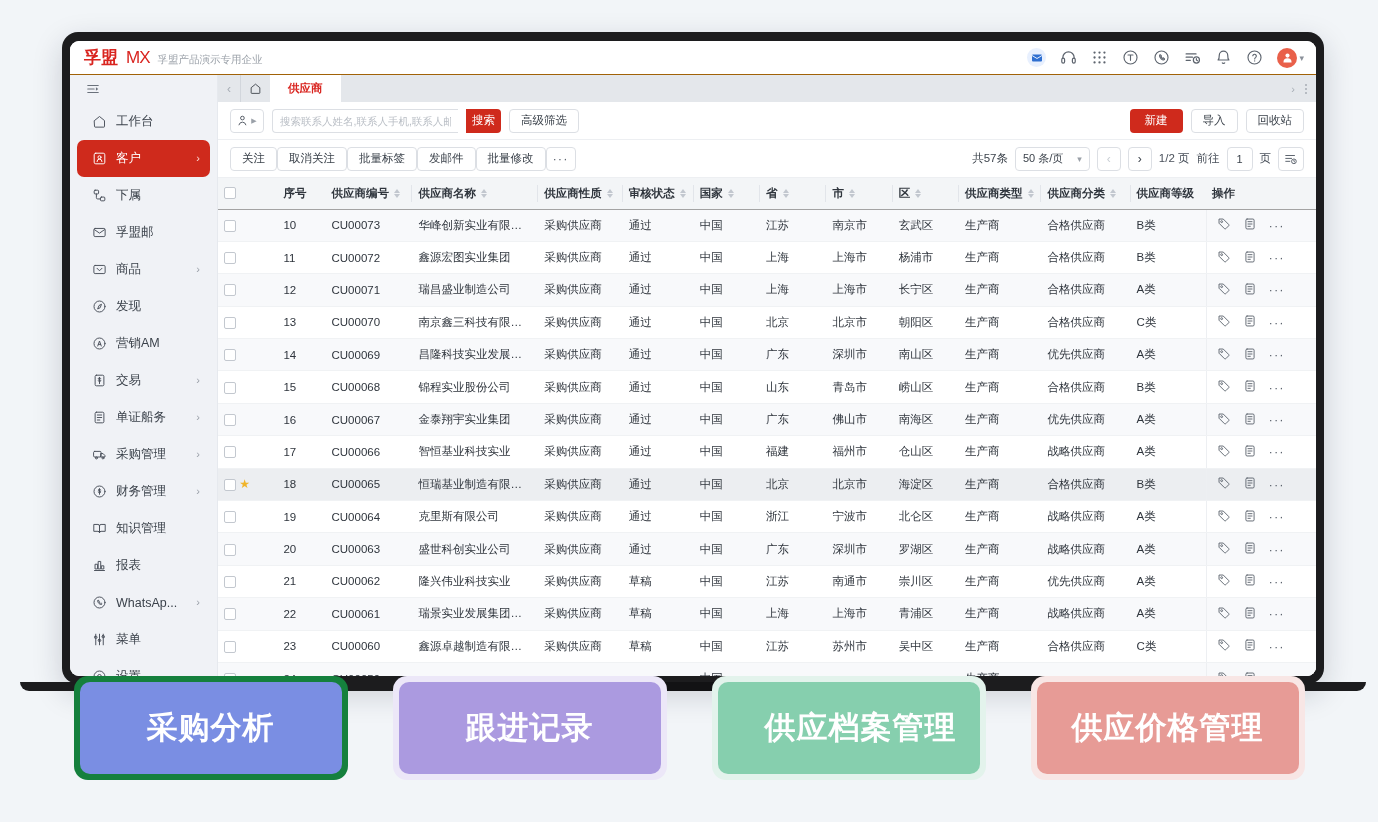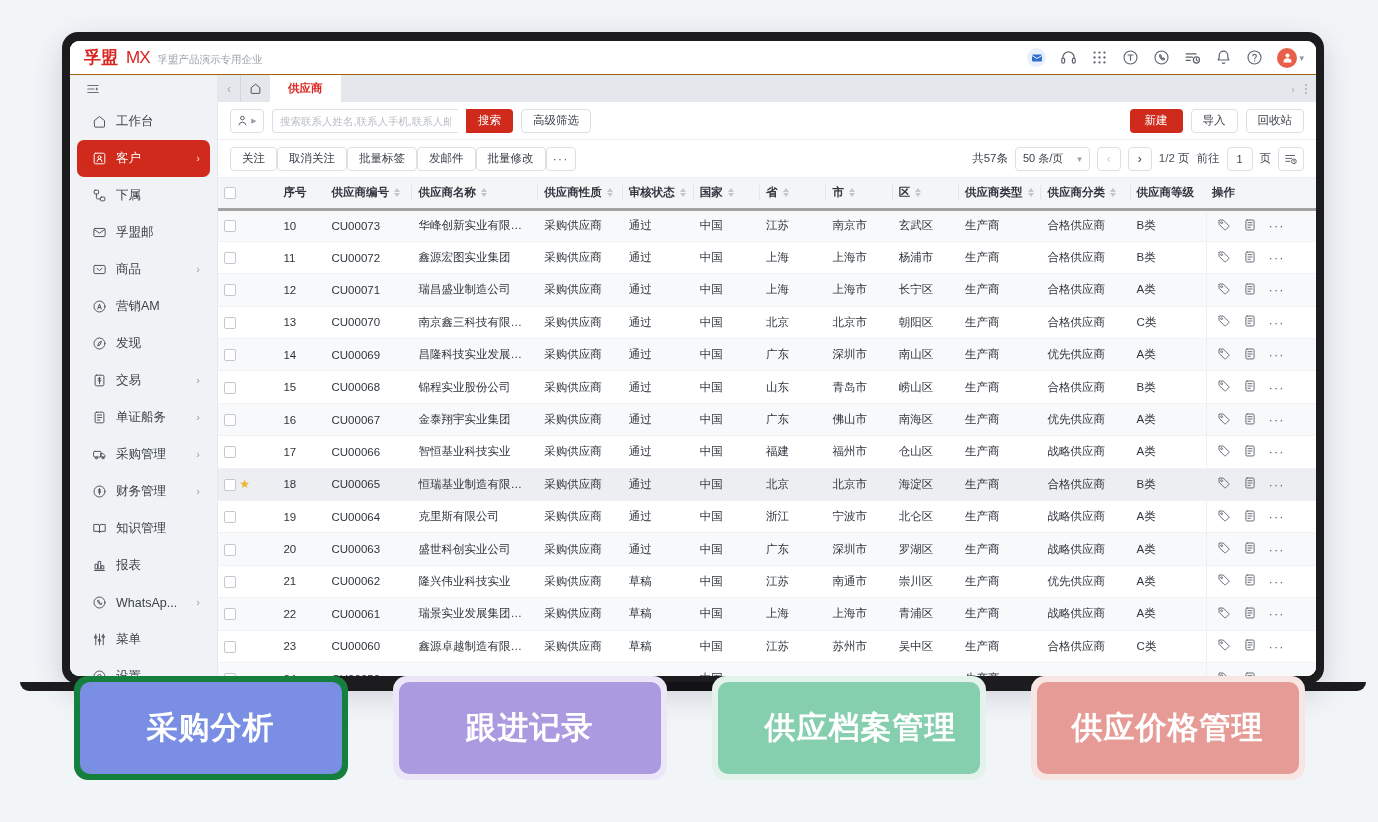--- a/index.html
+++ b/index.html
@@ -181,21 +181,21 @@
     border-radius: 4px 0 0 4px;
     background: #fff;
     display: flex; align-items: center; padding: 0 7px;
   }
   .searchbox input {
     border: none; outline: none; width: 100%; font-size: 10.5px;
     color: #3b424b; font-family: inherit; background: transparent;
   }
   .searchbox input::placeholder { color: #b9bec5; }
   .btn-search {
-    height: 24px; padding: 0 12px; background: #cf2a1c; color: #fff;
+    height: 24px; padding: 0 6px; background: #cf2a1c; color: #fff;
     border: none; border-radius: 0 4px 4px 0; font-size: 11.5px; cursor: pointer;
     font-family: inherit;
     display:flex; align-items:center;
   }
   .btn-outline {
     height: 24px; padding: 0 11px; background: #fff; color: #3b424b;
     border: 1px solid #dcdfe4; border-radius: 4px; font-size: 11.5px; cursor: pointer;
     font-family: inherit; display:flex; align-items:center; white-space:nowrap;
   }
   .btn-red {
@@ -239,21 +239,21 @@
 
   
   .tablewrap { flex: 1; min-height: 0; overflow: hidden; position: relative; }
   table.grid { width: 100%; border-collapse: collapse; table-layout: fixed; }
   table.grid th {
     background: #f3f5f7;
     height: 31px;
     font-size: 11.5px; font-weight: 700; color: #2f353d;
     text-align: left;
     padding: 0 6px;
-    border-bottom: 3px solid #a3a3a3;
+    border-bottom: 1px solid #a3a3a3;
     white-space: nowrap;
     position: relative;
   }
   table.grid th .thinner { display: flex; align-items: center; gap: 3px; }
   table.grid th.divider:after {
     content:""; position:absolute; right:0; top:7px; bottom:7px; width:1px; background:#e2e5ea;
   }
   .sorter { display: inline-flex; flex-direction: column; gap: 1px; margin-left: 2px; }
   .sorter i {
     width: 0; height: 0; border-left: 3.5px solid transparent; border-right: 3.5px solid transparent;
@@ -444,33 +444,33 @@
                     <path d="M8 10l4 4 4-4"></path>
                   </svg>
                 </span>
                 <span class="slabel">商品</span>
                 <span class="schev">›</span>
               </div>
               <div class="side-item">
                 <span class="sicon">
                   <svg viewBox="0 0 24 24" fill="none" stroke="currentColor" stroke-width="1.55" stroke-linejoin="round" stroke-linecap="round">
                     <circle cx="12" cy="12" r="8.8"></circle>
+                    <path d="M15 9l-2 5-4 2 2-5z"></path>
+                  </svg>
+                </span>
+                <span class="slabel">发现</span>
+              </div>
+              <div class="side-item">
+                <span class="sicon">
+                  <svg viewBox="0 0 24 24" fill="none" stroke="currentColor" stroke-width="1.55" stroke-linejoin="round" stroke-linecap="round">
+                    <circle cx="12" cy="12" r="8.8"></circle>
                     <path d="M9.2 16l2.8-8 2.8 8M10.2 13.4h3.6"></path>
                   </svg>
                 </span>
                 <span class="slabel">营销AM</span>
-              </div>
-              <div class="side-item">
-                <span class="sicon">
-                  <svg viewBox="0 0 24 24" fill="none" stroke="currentColor" stroke-width="1.55" stroke-linejoin="round" stroke-linecap="round">
-                    <circle cx="12" cy="12" r="8.8"></circle>
-                    <path d="M15 9l-2 5-4 2 2-5z"></path>
-                  </svg>
-                </span>
-                <span class="slabel">发现</span>
               </div>
               <div class="side-item">
                 <span class="sicon">
                   <svg viewBox="0 0 24 24" fill="none" stroke="currentColor" stroke-width="1.55" stroke-linejoin="round" stroke-linecap="round">
                     <rect x="5" y="3.5" width="14" height="17" rx="2"></rect>
                     <path d="M12 7v10M14 9.2c0-1-1-1.6-2-1.6s-2 .6-2 1.5.8 1.3 2 1.6 2 .7 2 1.6-1 1.5-2 1.5-2-.6-2-1.6"></path>
                   </svg>
                 </span>
                 <span class="slabel">交易</span>
                 <span class="schev">›</span>

